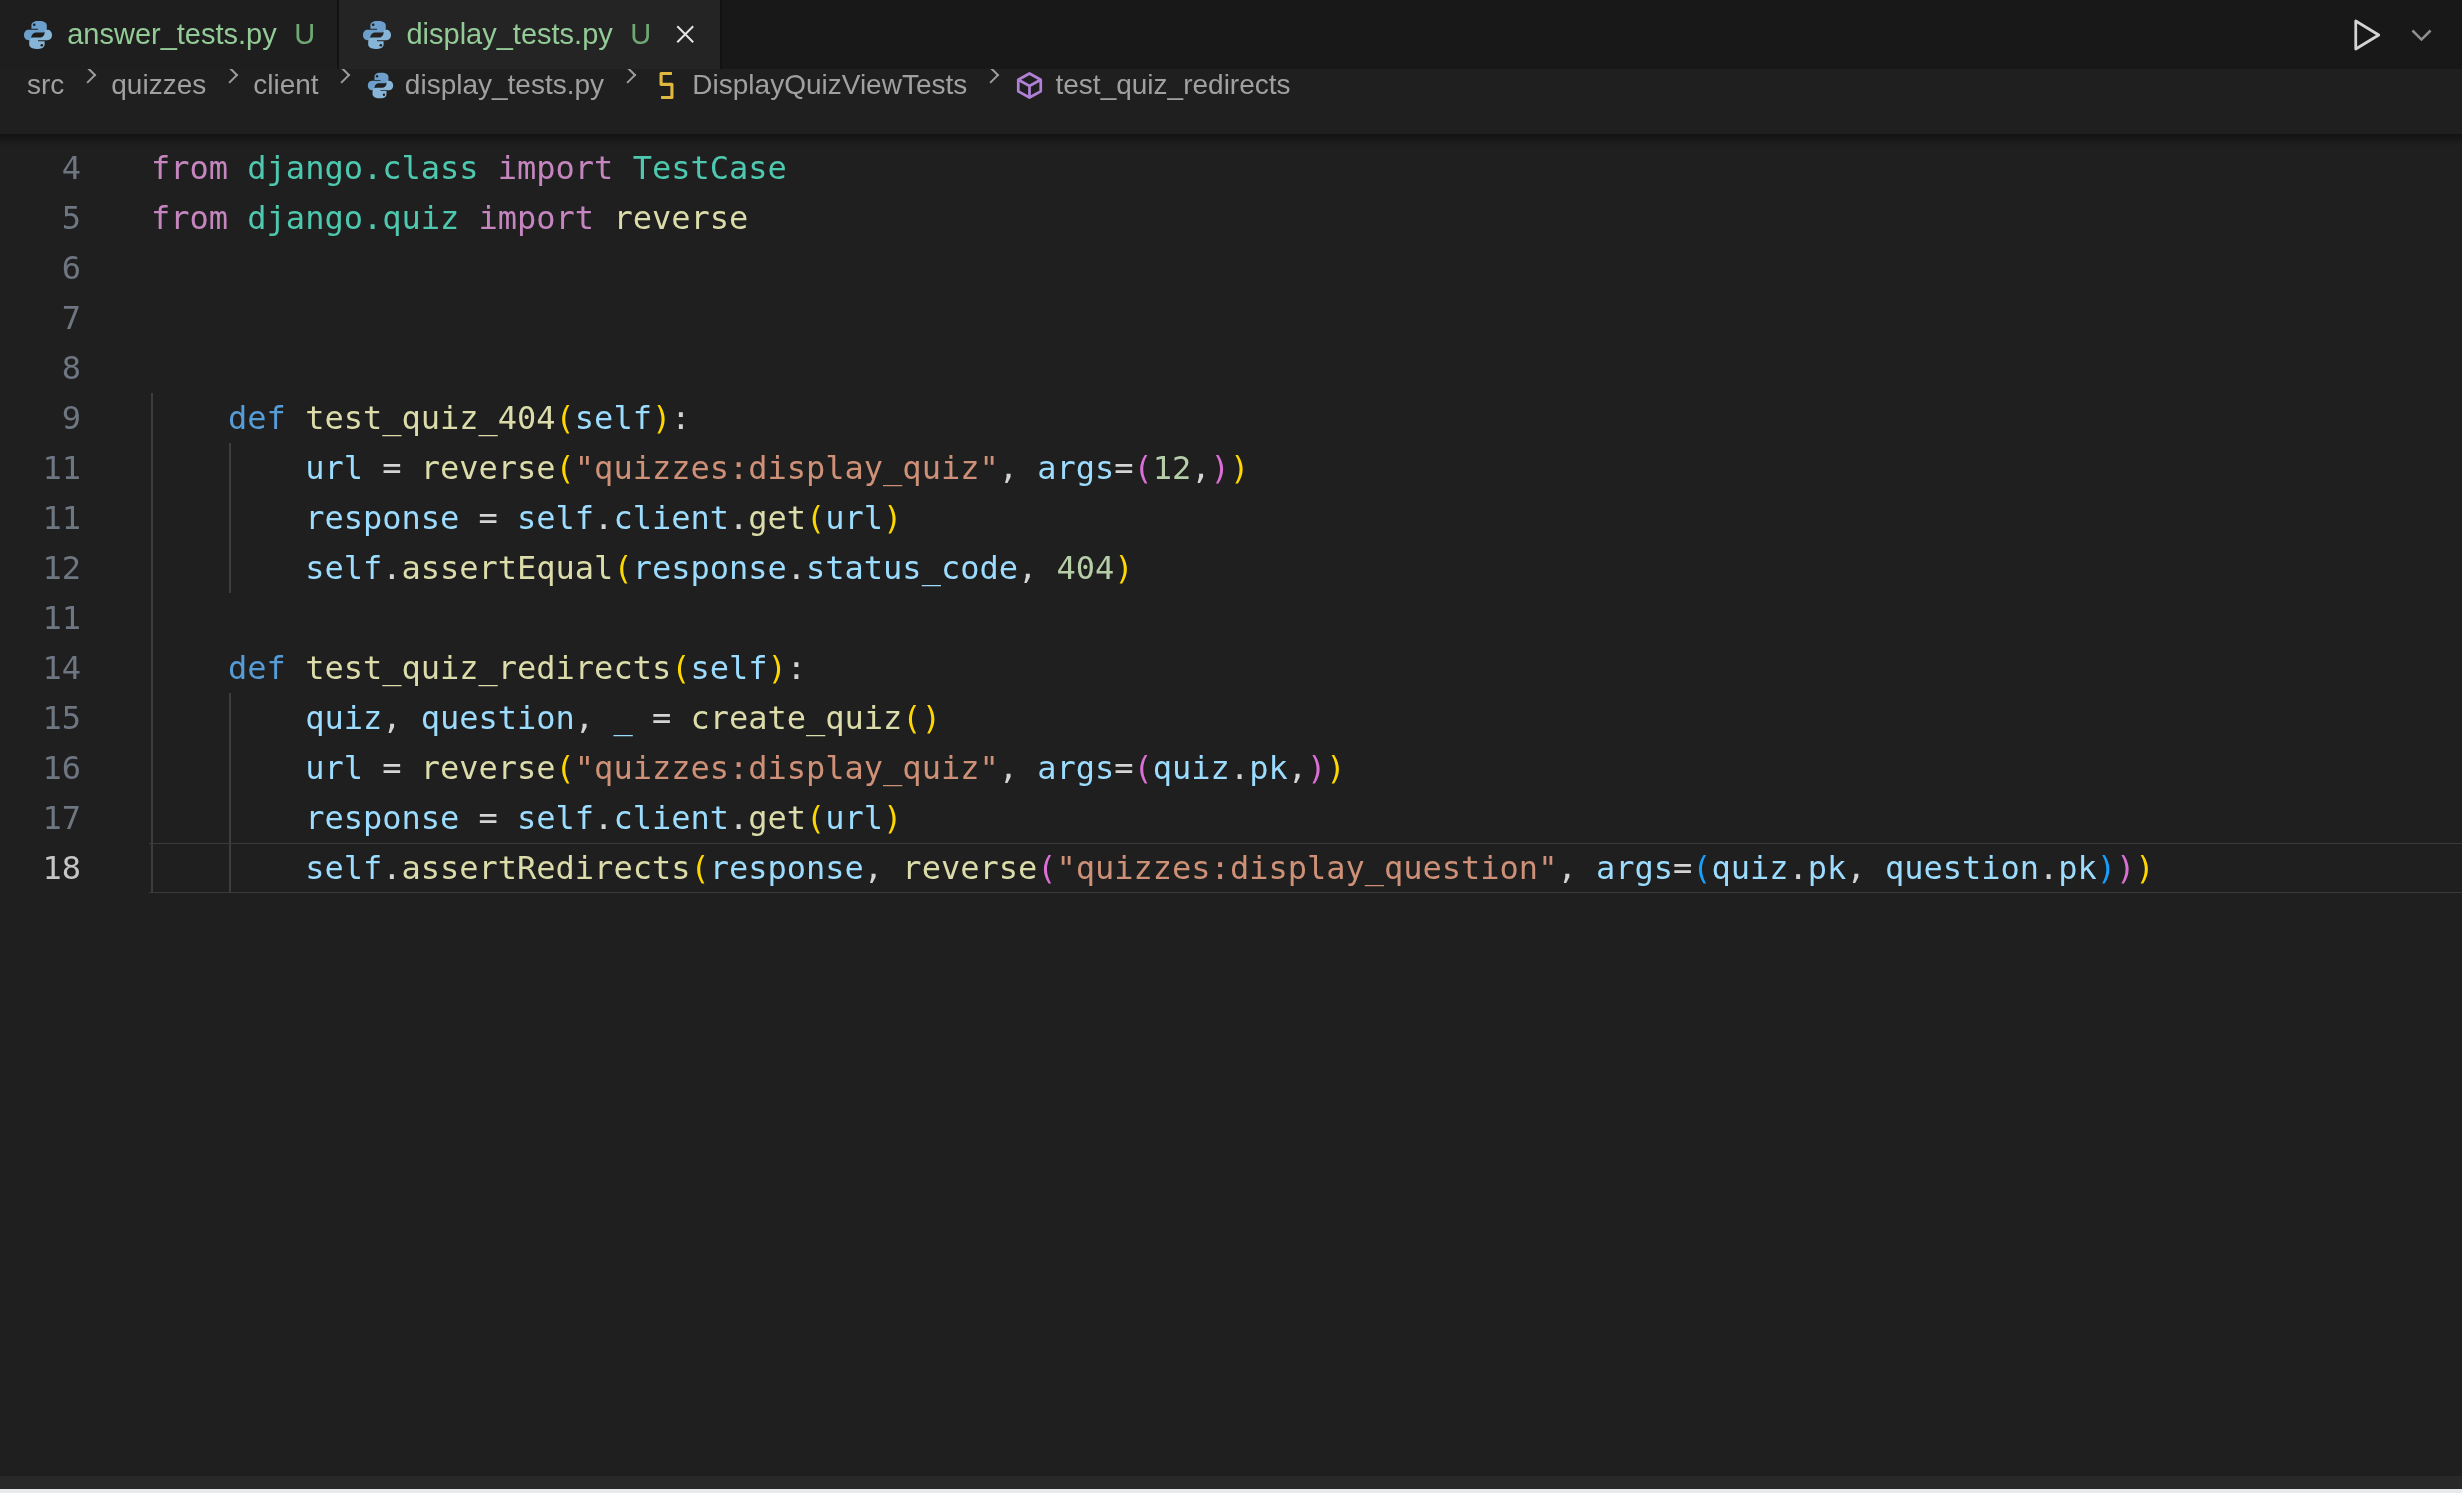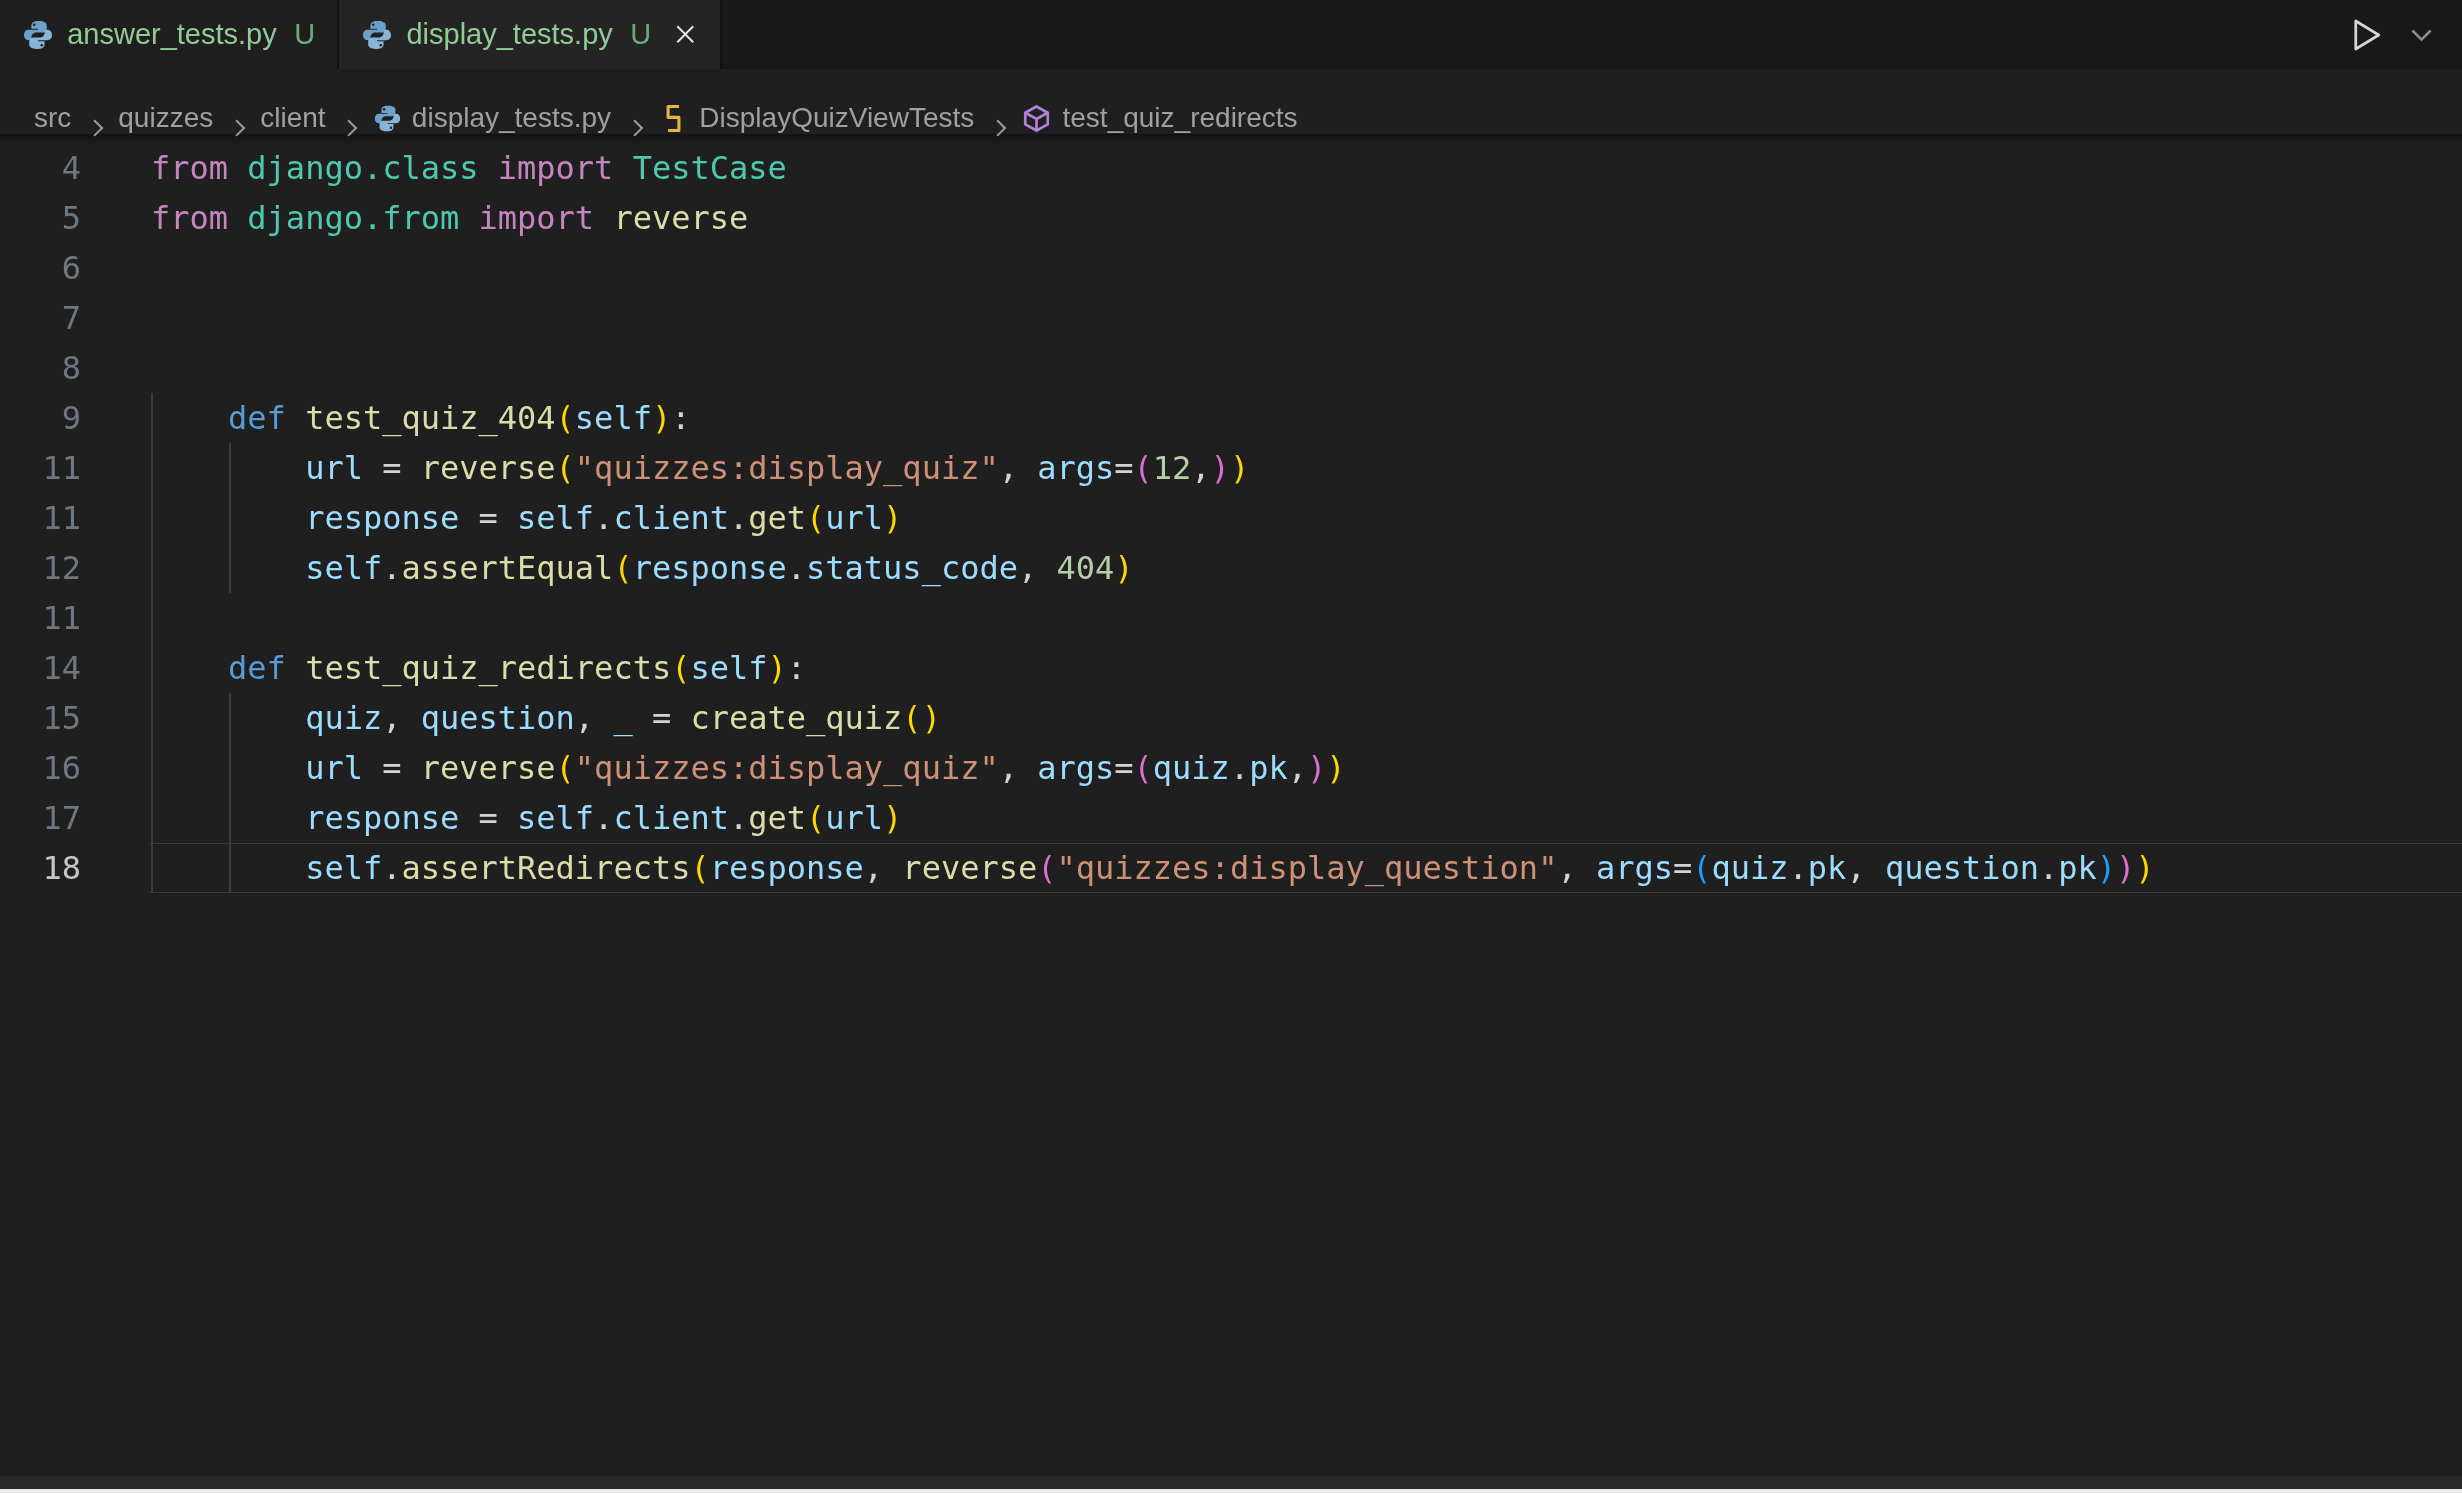--- a/index.html
+++ b/index.html
@@ -16,22 +16,22 @@
   .tab .fname { color:#93CB97; }
   .tab .badge { color:#6FA873; margin-left:4.4px; }
   .tab .icon  { display:flex; }
   .tab .close { display:flex; margin-left:7.4px; }
   .tab-actions { margin-left:auto; display:flex; align-items:center;
                  gap:22px; padding-right:26.5px; }
   .iconbtn { display:flex; align-items:center; cursor:pointer; }
 
   
   .breadcrumb { position:absolute; top:69px; left:0; right:0; height:65px;
-                background:#1F1F1F; display:flex; align-items:flex-end;
-                padding-left:34px; font-size:28px; color:#A0A0A0; z-index:5; }
+                background:#1F1F1F; display:flex; align-items:flex-start;
+                padding-left:27px; font-size:28px; color:#A0A0A0; z-index:5; }
   .crumb { display:flex; align-items:center; gap:10.3px; cursor:pointer; }
   .chev-sep { width:9.6px; height:9.6px; border-top:2.2px solid #9D9D9D;
               border-right:2.2px solid #9D9D9D; transform:rotate(45deg);
               margin:0 17.7px 0 17.7px; flex:none; }
   .crumb .cicon { display:flex; flex:none; }
 
   
   .editor { position:absolute; top:0; left:0; right:0; bottom:0;
             background:#1F1F1F; z-index:1; }
   .scroll-shadow { position:absolute; top:134px; left:0; right:0; height:11.8px;
@@ -63,21 +63,21 @@
       <div class="row">
         <div class="gutter">3</div>
         <div class="code"></div>
       </div>
       <div class="row">
         <div class="gutter">4</div>
         <div class="code"><span style="color: rgb(197, 134, 192);">from</span><span style="color: rgb(212, 212, 212);"> </span><span style="color: rgb(78, 201, 176);">django.class</span><span style="color: rgb(212, 212, 212);"> </span><span style="color: rgb(197, 134, 192);">import</span><span style="color: rgb(212, 212, 212);"> </span><span style="color: rgb(78, 201, 176);">TestCase</span></div>
       </div>
       <div class="row">
         <div class="gutter">5</div>
-        <div class="code"><span style="color: rgb(197, 134, 192);">from</span><span style="color: rgb(212, 212, 212);"> </span><span style="color: rgb(78, 201, 176);">django.from</span><span style="color: rgb(212, 212, 212);"> </span><span style="color: rgb(197, 134, 192);">import</span><span style="color: rgb(212, 212, 212);"> </span><span style="color: rgb(220, 220, 170);">reverse</span></div>
+        <div class="code"><span style="color: rgb(197, 134, 192);">from</span><span style="color: rgb(212, 212, 212);"> </span><span style="color: rgb(78, 201, 176);">django.quiz</span><span style="color: rgb(212, 212, 212);"> </span><span style="color: rgb(197, 134, 192);">import</span><span style="color: rgb(212, 212, 212);"> </span><span style="color: rgb(220, 220, 170);">reverse</span></div>
       </div>
       <div class="row">
         <div class="gutter">6</div>
         <div class="code"></div>
       </div>
       <div class="row">
         <div class="gutter">7</div>
         <div class="code"></div>
       </div>
       <div class="row">

